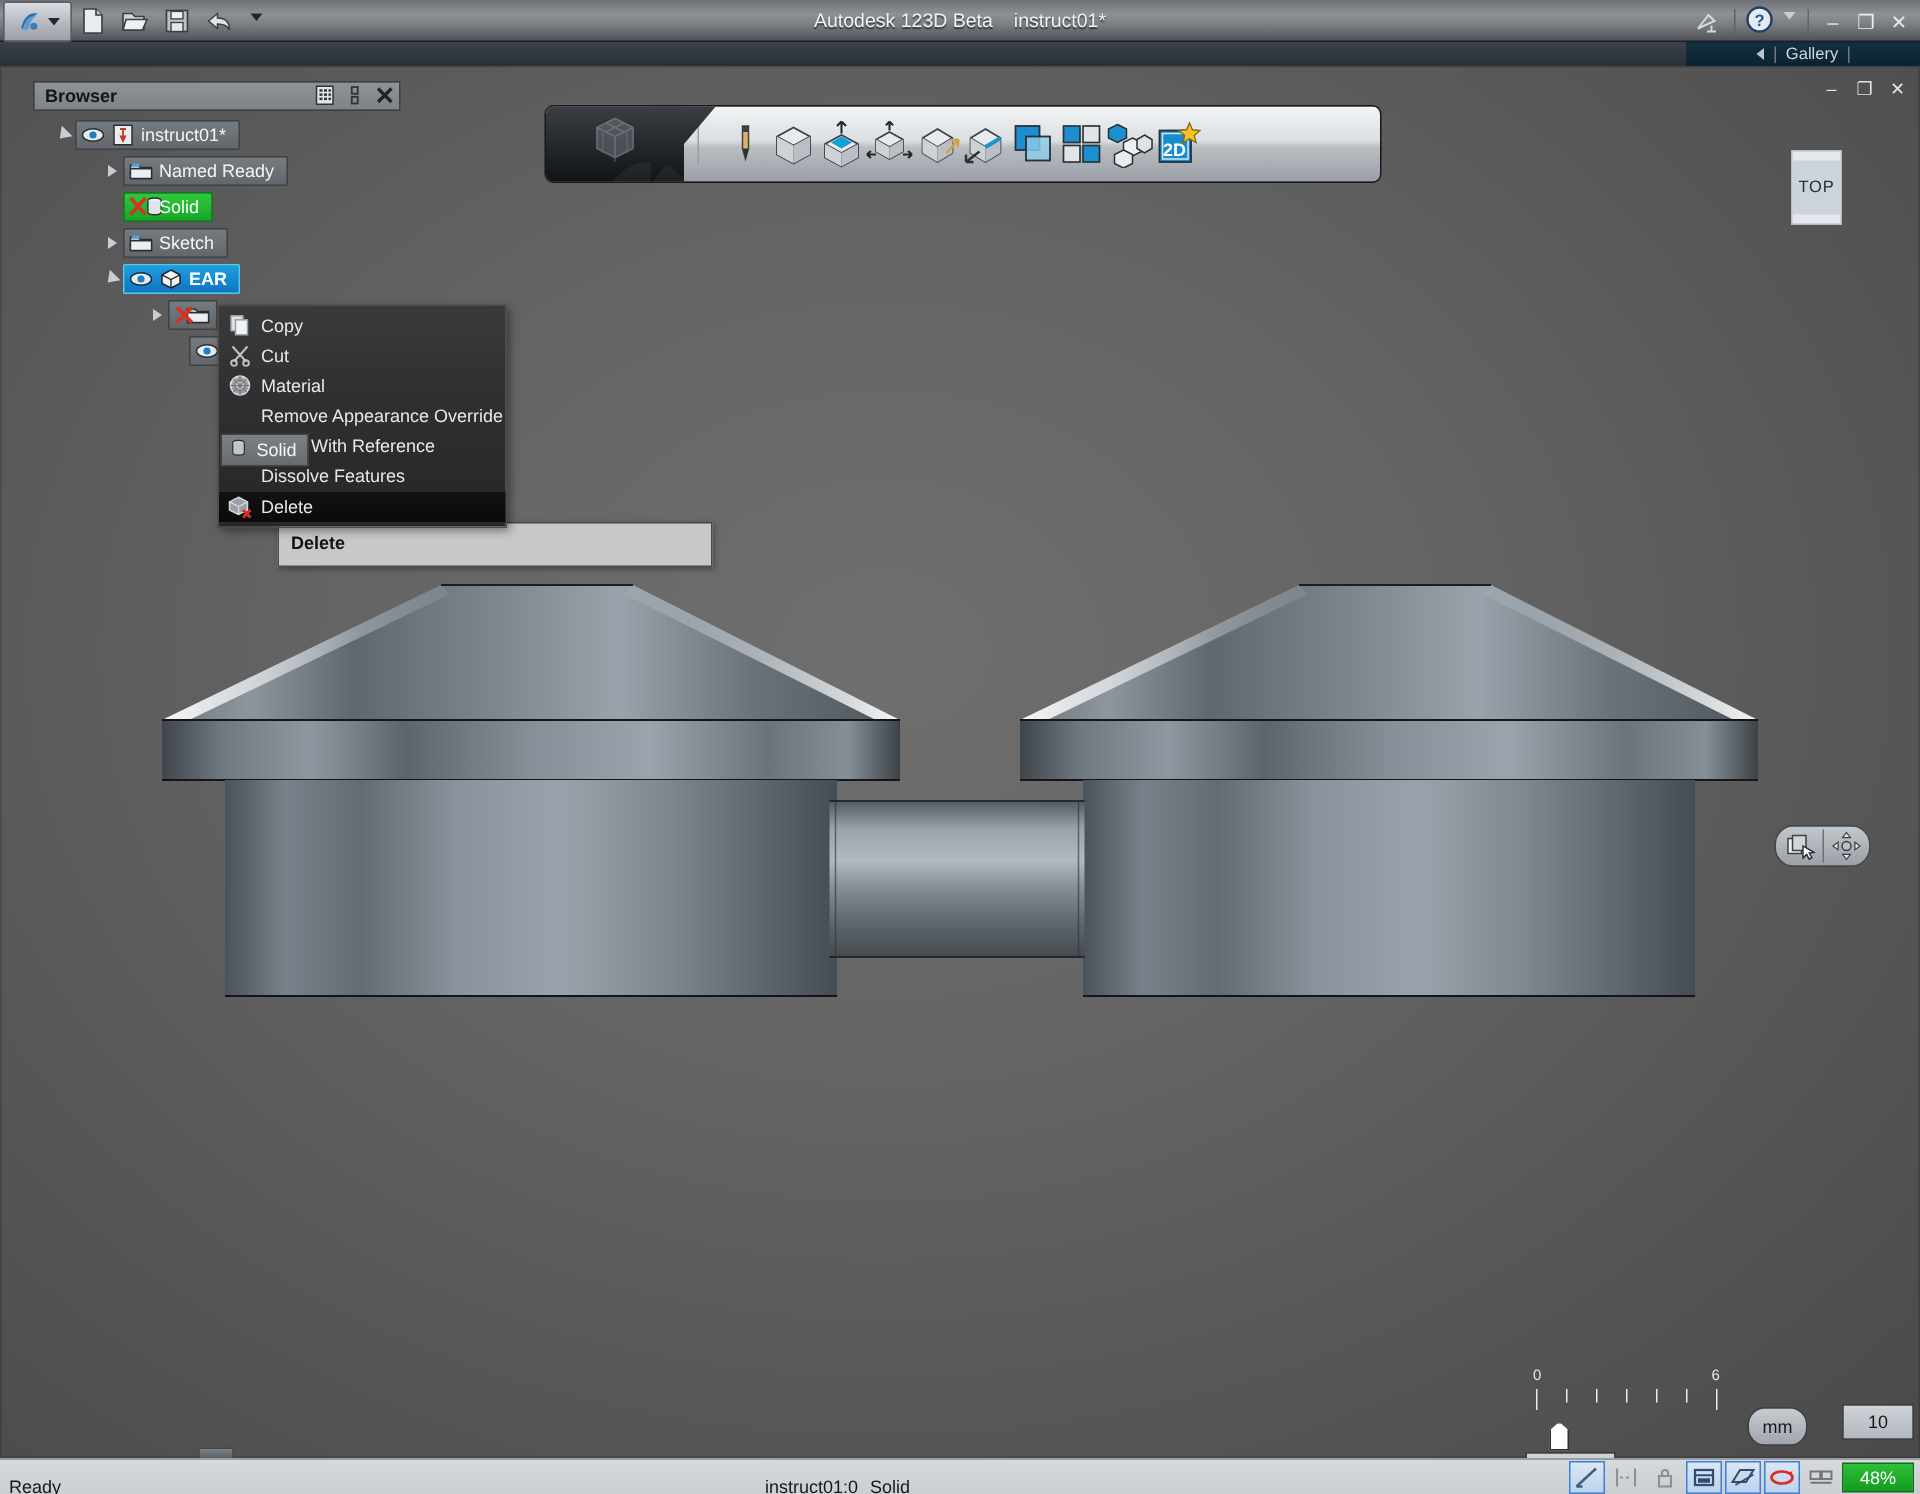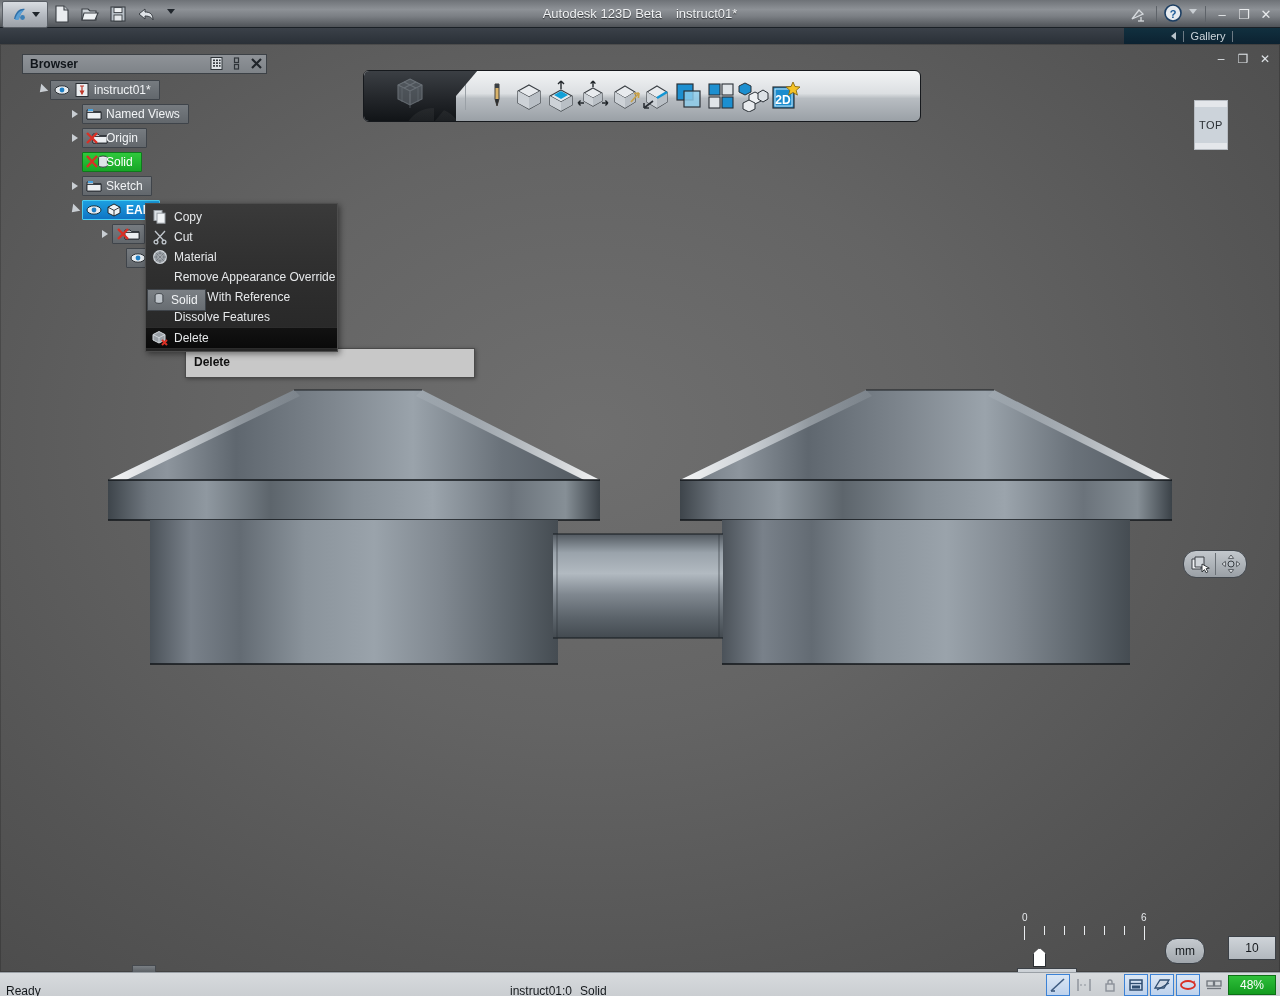--- a/index.html
+++ b/index.html
@@ -807,39 +807,24 @@
               <i class="tri-closed"></i>
             </span>
           <span class="tlabel">
             <span class="ticon-sm">
               <svg width="16" height="16" viewBox="0 0 16 16">
                   <path d="M1 4 h5 l1.6 1.6 H15 V13 H1 Z" fill="#b9c0c7" stroke="#2a2f34" stroke-width="1"></path>
                   <path d="M1 6.5 h14 V13 H1 Z" fill="#eceff2" stroke="#2a2f34" stroke-width=".9"></path>
                   <path d="M2 3 h5 v2 H2 Z" fill="#4aa3e0"></path>
                 </svg>
             </span>
-            <span>Named Views</span>
+            <span>Named Ready</span>
           </span>
         </div>
 
-        <div class="tnode" style="padding-left:46px">
-          <span class="twist">
-              <i class="tri-closed"></i>
-            </span>
-          <span class="tlabel">
-            <span class="ticon-sm">
-              <svg width="22" height="16" viewBox="0 0 22 16">
-                <path d="M7 4 h5 l1.6 1.6 H21 V13 H7 Z" fill="#b9c0c7" stroke="#2a2f34" stroke-width="1"></path>
-                <path d="M7 6.5 h14 V13 H7 Z" fill="#eceff2" stroke="#2a2f34" stroke-width=".9"></path>
-                <path d="M1 3 L11 13 M11 3 L1 13" stroke="#d93025" stroke-width="2.4" fill="none"></path>
-              </svg>
-            </span>
-            <span>Origin</span>
-          </span>
-        </div>
 
         <div class="tnode" style="padding-left:46px">
           <span class="twist"></span>
           <span class="tlabel sel-green">
             <span class="ticon-sm">
               <svg width="26" height="16" viewBox="0 0 26 16">
                 <ellipse cx="17" cy="3.8" rx="4.4" ry="1.8" fill="#eceff2" stroke="#2a2f34" stroke-width=".9"></ellipse>
                 <path d="M12.6 3.8 v7.6 a4.4 1.8 0 0 0 8.8 0 V3.8" fill="#dfe4e8" stroke="#2a2f34" stroke-width=".9"></path>
                 <path d="M1 2 L11 13 M11 2 L1 13" stroke="#d93025" stroke-width="2.4" fill="none"></path>
               </svg>

